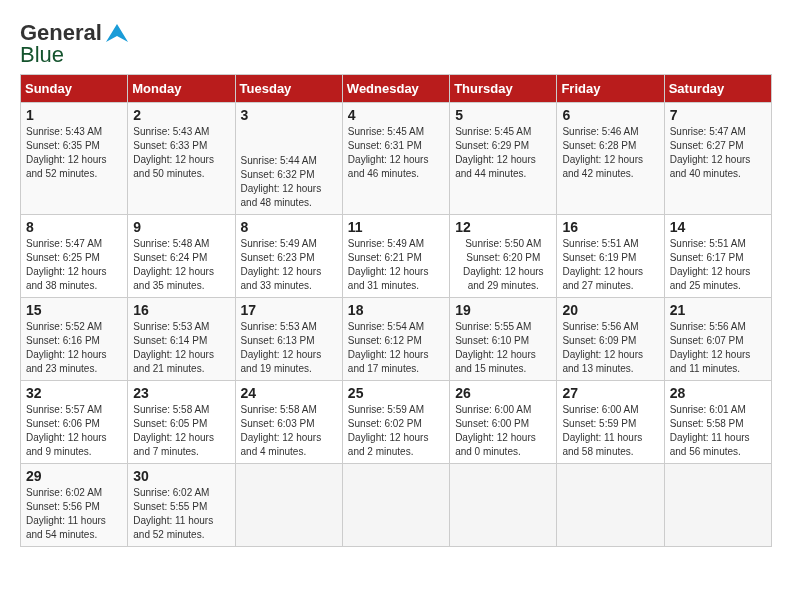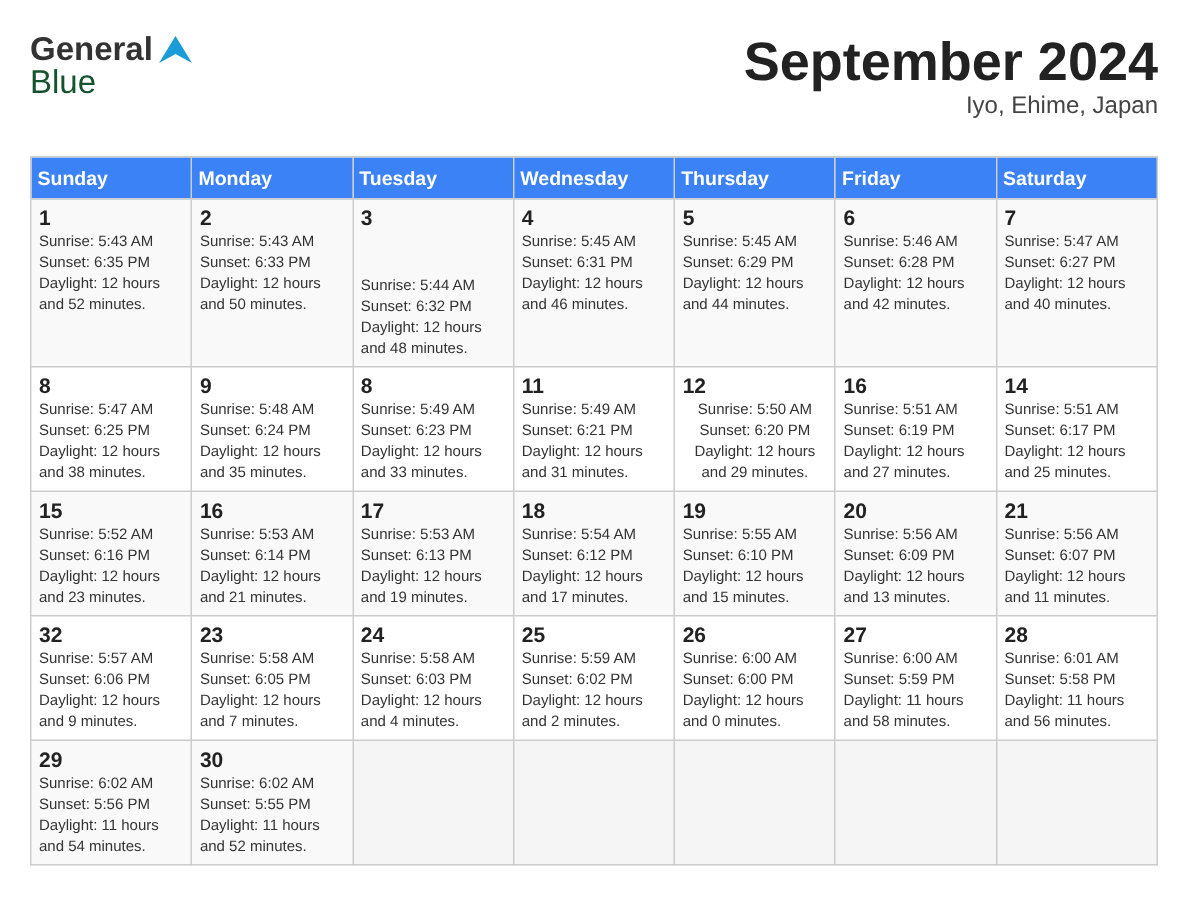--- a/index.html
+++ b/index.html
@@ -7,21 +7,21 @@
       font-family: Arial, sans-serif;
       background: #fff;
       width: 792px;
       min-height: 612px;
       padding: 20px;
     }
     .header {
       display: flex;
       justify-content: space-between;
       align-items: flex-start;
-      margin-bottom: 24px;
+      margin-bottom: 6px;
     }
     .logo {
       display: flex;
       flex-direction: column;
       align-items: flex-start;
     }
     .title-area { text-align: right; }
     .month-title {
       font-size: 36px;
       font-weight: bold;
@@ -30,21 +30,21 @@
     .subtitle {
       font-size: 16px;
       color: #444;
     }
     table {
       width: 100%;
       border-collapse: collapse;
       font-size: 11px;
     }
     thead tr th {
-      background: #3b82f6;
+      background: #b91c1c;
       color: #fff;
       padding: 6px 4px;
       text-align: left;
       font-size: 13px;
       font-weight: bold;
       border: 1px solid #ccc;
     }
     tbody tr td {
       border: 1px solid #ccc;
       padding: 4px 5px;
@@ -74,24 +74,20 @@
 <div class="header">
   <div class="logo">
     <div style="display:flex;align-items:center;gap:4px;">
       <span style="font-size:22px;font-weight:bold;color:#333;">General</span>
       <svg width="22" height="22" viewBox="0 0 22 22">
         <polygon points="11,2 22,20 11,14 0,20" fill="#1a9cd8"></polygon>
       </svg>
     </div>
     <span style="font-size:22px;font-weight:normal;color:#14532d;margin-top:-4px;">Blue</span>
   </div>
-  <div class="title-area">
-    <div class="month-title">September 2024</div>
-    <div class="subtitle">Iyo, Ehime, Japan</div>
-  </div>
 </div>
 
 <table>
   <thead>
     <tr id="header-row">
         <th>Sunday</th>
         <th>Monday</th>
         <th>Tuesday</th>
         <th>Wednesday</th>
         <th>Thursday</th>

